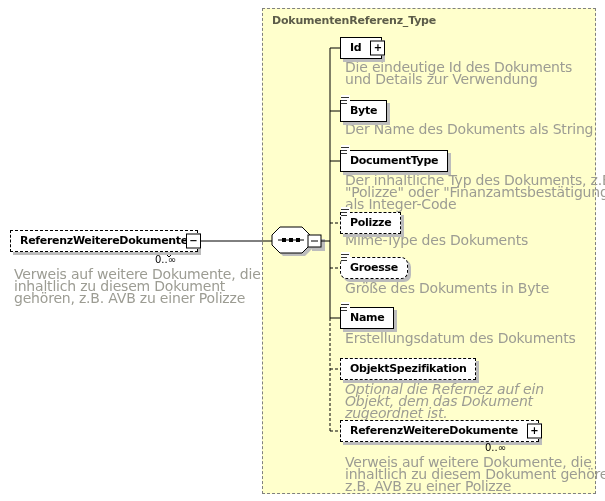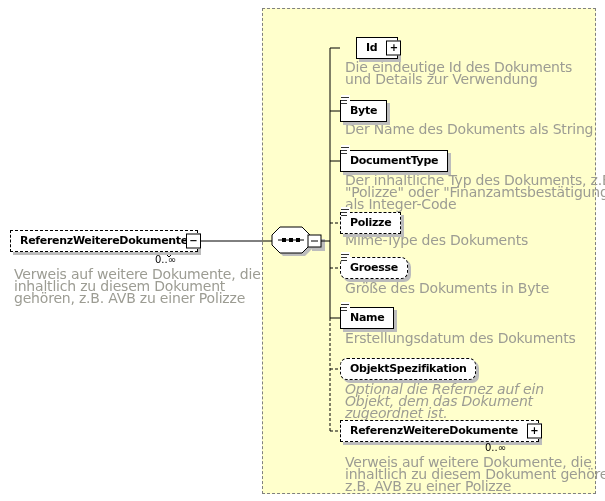--- a/index.html
+++ b/index.html
@@ -22,20 +22,21 @@
   .doc{position:absolute;z-index:1;font-size:14px;line-height:12px;color:#9C9C93;
        letter-spacing:-0.2px;}
   .mult{position:absolute;z-index:3;font-size:10px;color:#000;text-align:right;}
 </style>
 </head>
 <body>
 
 <div class="canvas">
 
   <div class="panel"></div>
+  <div class="panel-title">DokumentenReferenz_Type</div>
 
   <svg class="connectors" width="605" height="501" viewBox="0 0 605 501">
 
     <line x1="178" y1="241" x2="272" y2="241" stroke="#000" stroke-width="1"></line>
 
     <polygon points="283,230 305,230 313,238 313,248 305,256 283,256 275,248 275,238" fill="#bcbcbc"></polygon>
 
     <g>
       <polygon points="280,227 302,227 310,235 310,245 302,253 280,253 272,245 272,235" fill="#fff" stroke="#000" stroke-width="1"></polygon>
       <line x1="278" y1="240" x2="304" y2="240" stroke="#000" stroke-width="1"></line>
@@ -67,21 +68,21 @@
     <polyline points="492,436 498,442 504,436" fill="#fff" stroke="#000" stroke-width="1"></polyline>
   </svg>
 
   <div class="el dashed" style="left:10px;top:230px;">
     <span>ReferenzWeitereDokumente</span>
     <span class="pmicon">−</span>
   </div>
   <div class="mult" style="left:10px;top:254px;width:166px;">0..∞</div>
   <div class="doc" style="left:14px;top:268px;width:270px;">Verweis auf weitere Dokumente, die inhaltlich zu diesem Dokument gehören, z.B. AVB zu einer Polizze</div>
 
-  <div class="el" style="left:340px;top:37px;padding-right:20px;margin-left:16px;">
+  <div class="el" style="left:340px;top:37px;padding-right:20px;">
     <span>Id</span>
     <span class="pmicon">+</span>
   </div>
   <div class="doc" style="left:345px;top:61px;width:250px;">Die eindeutige Id des Dokuments und Details zur Verwendung</div>
 
   <div class="el" style="left:340px;top:100px;">
     <span class="simple-icon">
       <svg width="9" height="8">
           <rect x="0" y="0" width="8" height="1" fill="#333"></rect>
           <rect x="0" y="3" width="6" height="1" fill="#333"></rect>
@@ -133,21 +134,21 @@
       <svg width="9" height="8">
           <rect x="0" y="0" width="8" height="1" fill="#333"></rect>
           <rect x="0" y="3" width="6" height="1" fill="#333"></rect>
           <rect x="0" y="6" width="6" height="1" fill="#333"></rect>
         </svg>
     </span>
     <span>Name</span>
   </div>
   <div class="doc" style="left:345px;top:332px;width:270px;">Erstellungsdatum des Dokuments</div>
 
-  <div class="el dashed" style="left:340px;top:358px;border-radius:7px;">
+  <div class="el dashed" style="left:340px;top:358px;">
     <span>ObjektSpezifikation</span>
   </div>
   <div class="doc" style="left:345px;top:383px;width:250px;font-style:italic;">Optional die Refernez auf ein Objekt, dem das Dokument zugeordnet ist.</div>
 
   <div class="el dashed" style="left:340px;top:420px;padding-right:20px;">
     <span>ReferenzWeitereDokumente</span>
     <span class="pmicon">+</span>
   </div>
   <div class="mult" style="left:340px;top:442px;width:166px;">0..∞</div>
   <div class="doc" style="left:345px;top:456px;width:280px;">Verweis auf weitere Dokumente, die inhaltlich zu diesem Dokument gehören, z.B. AVB zu einer Polizze</div>

